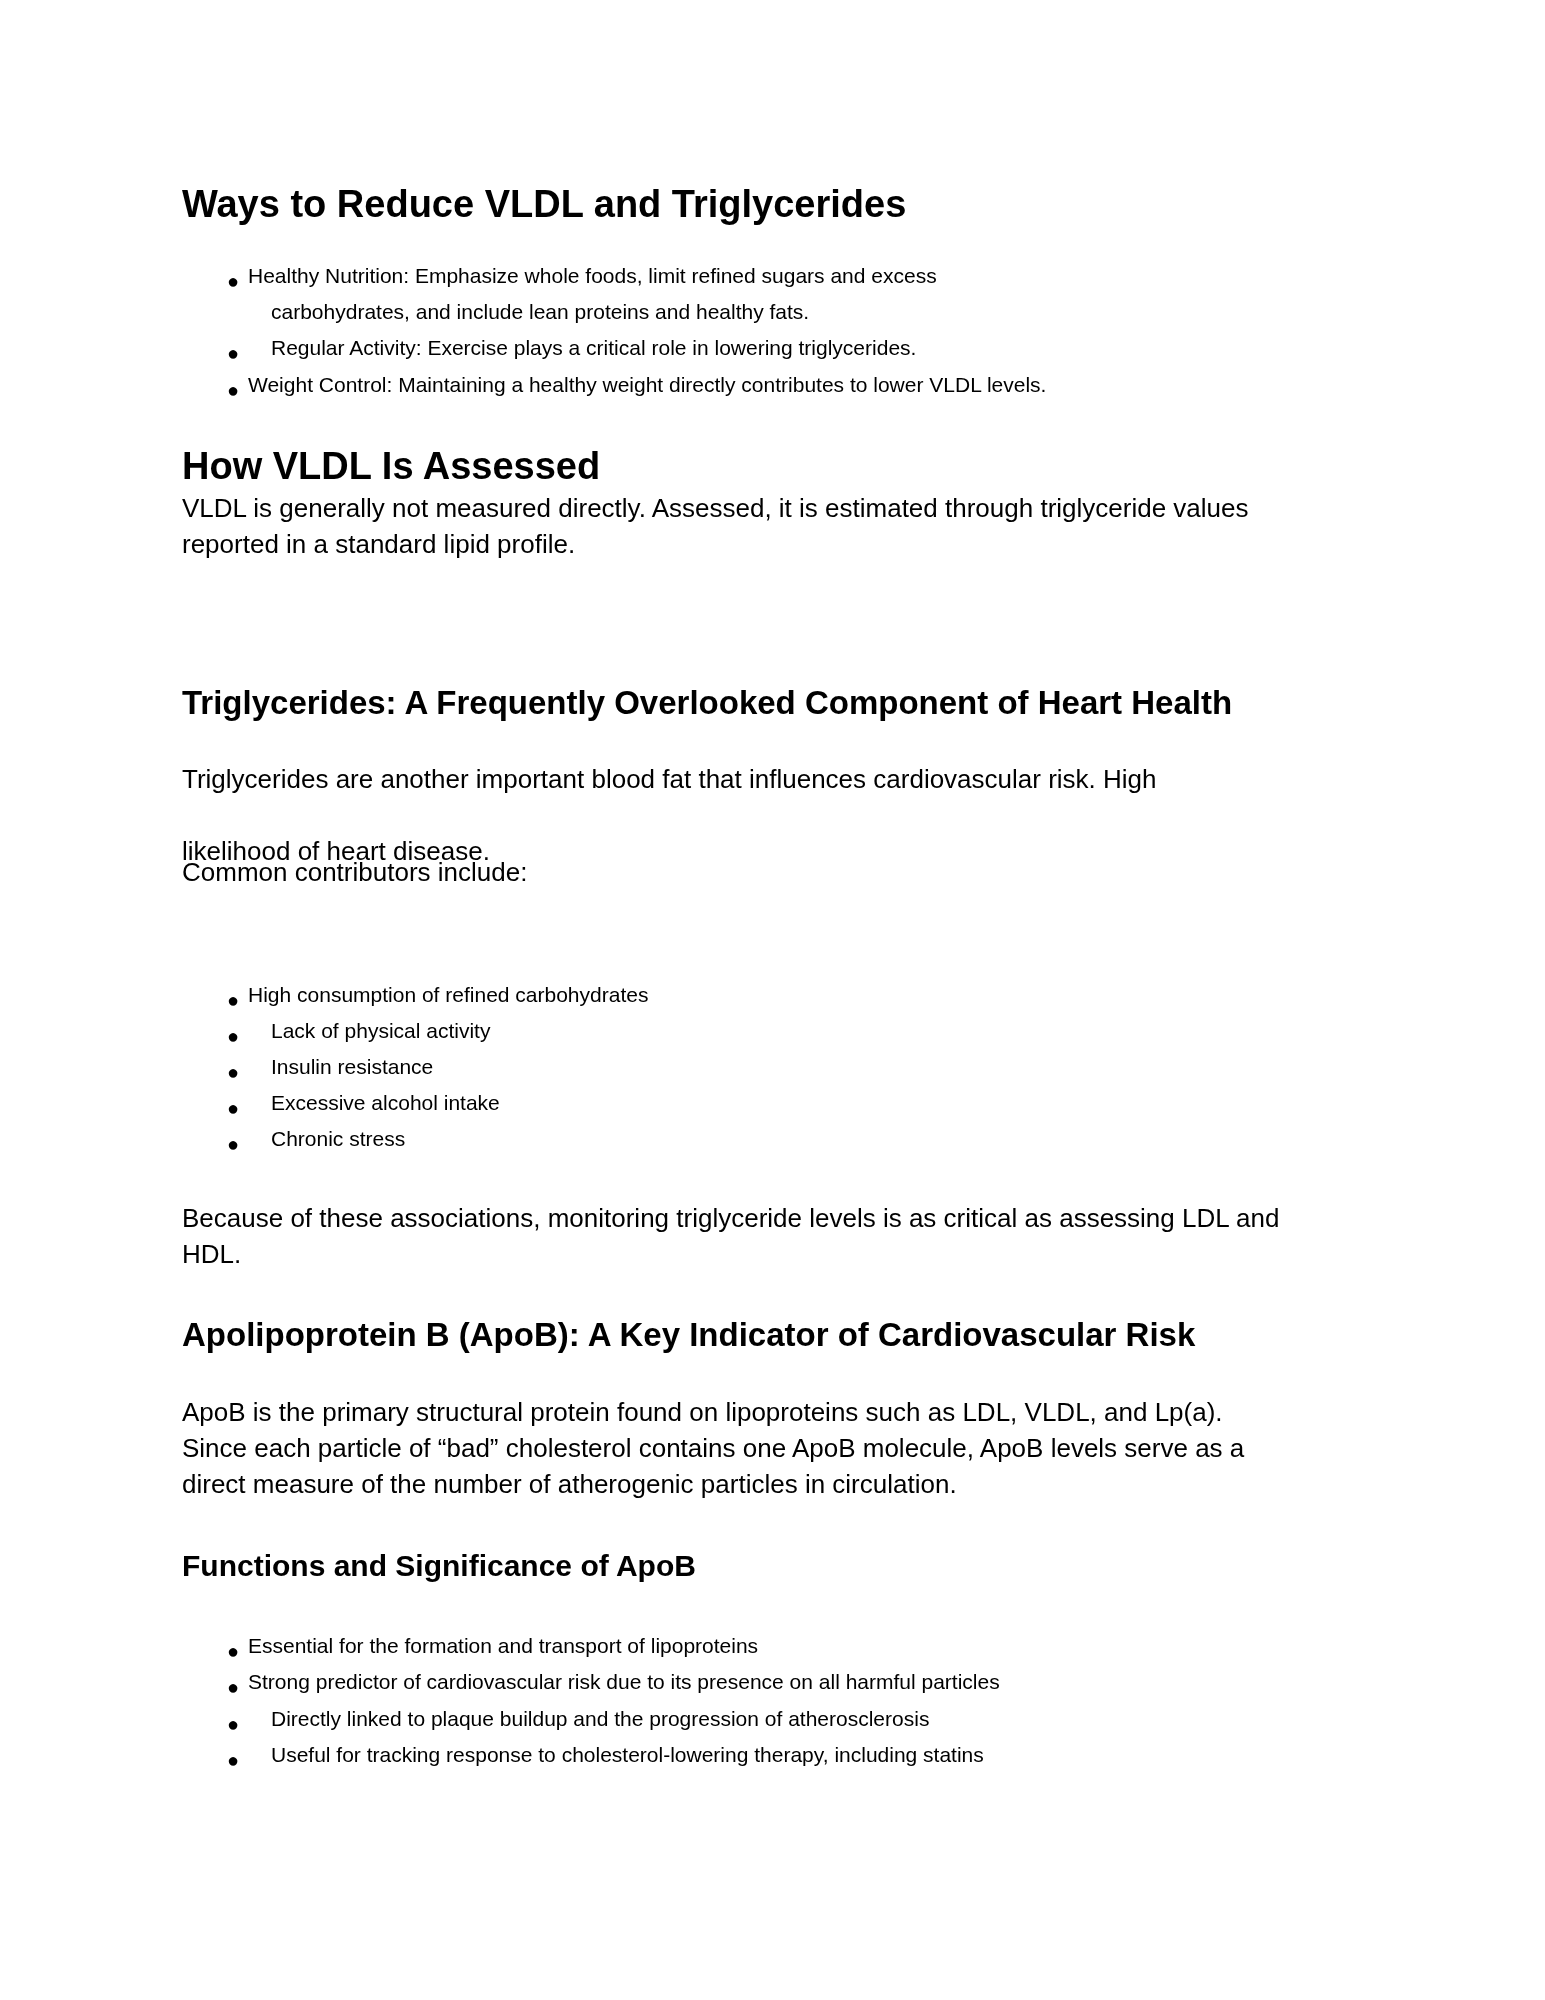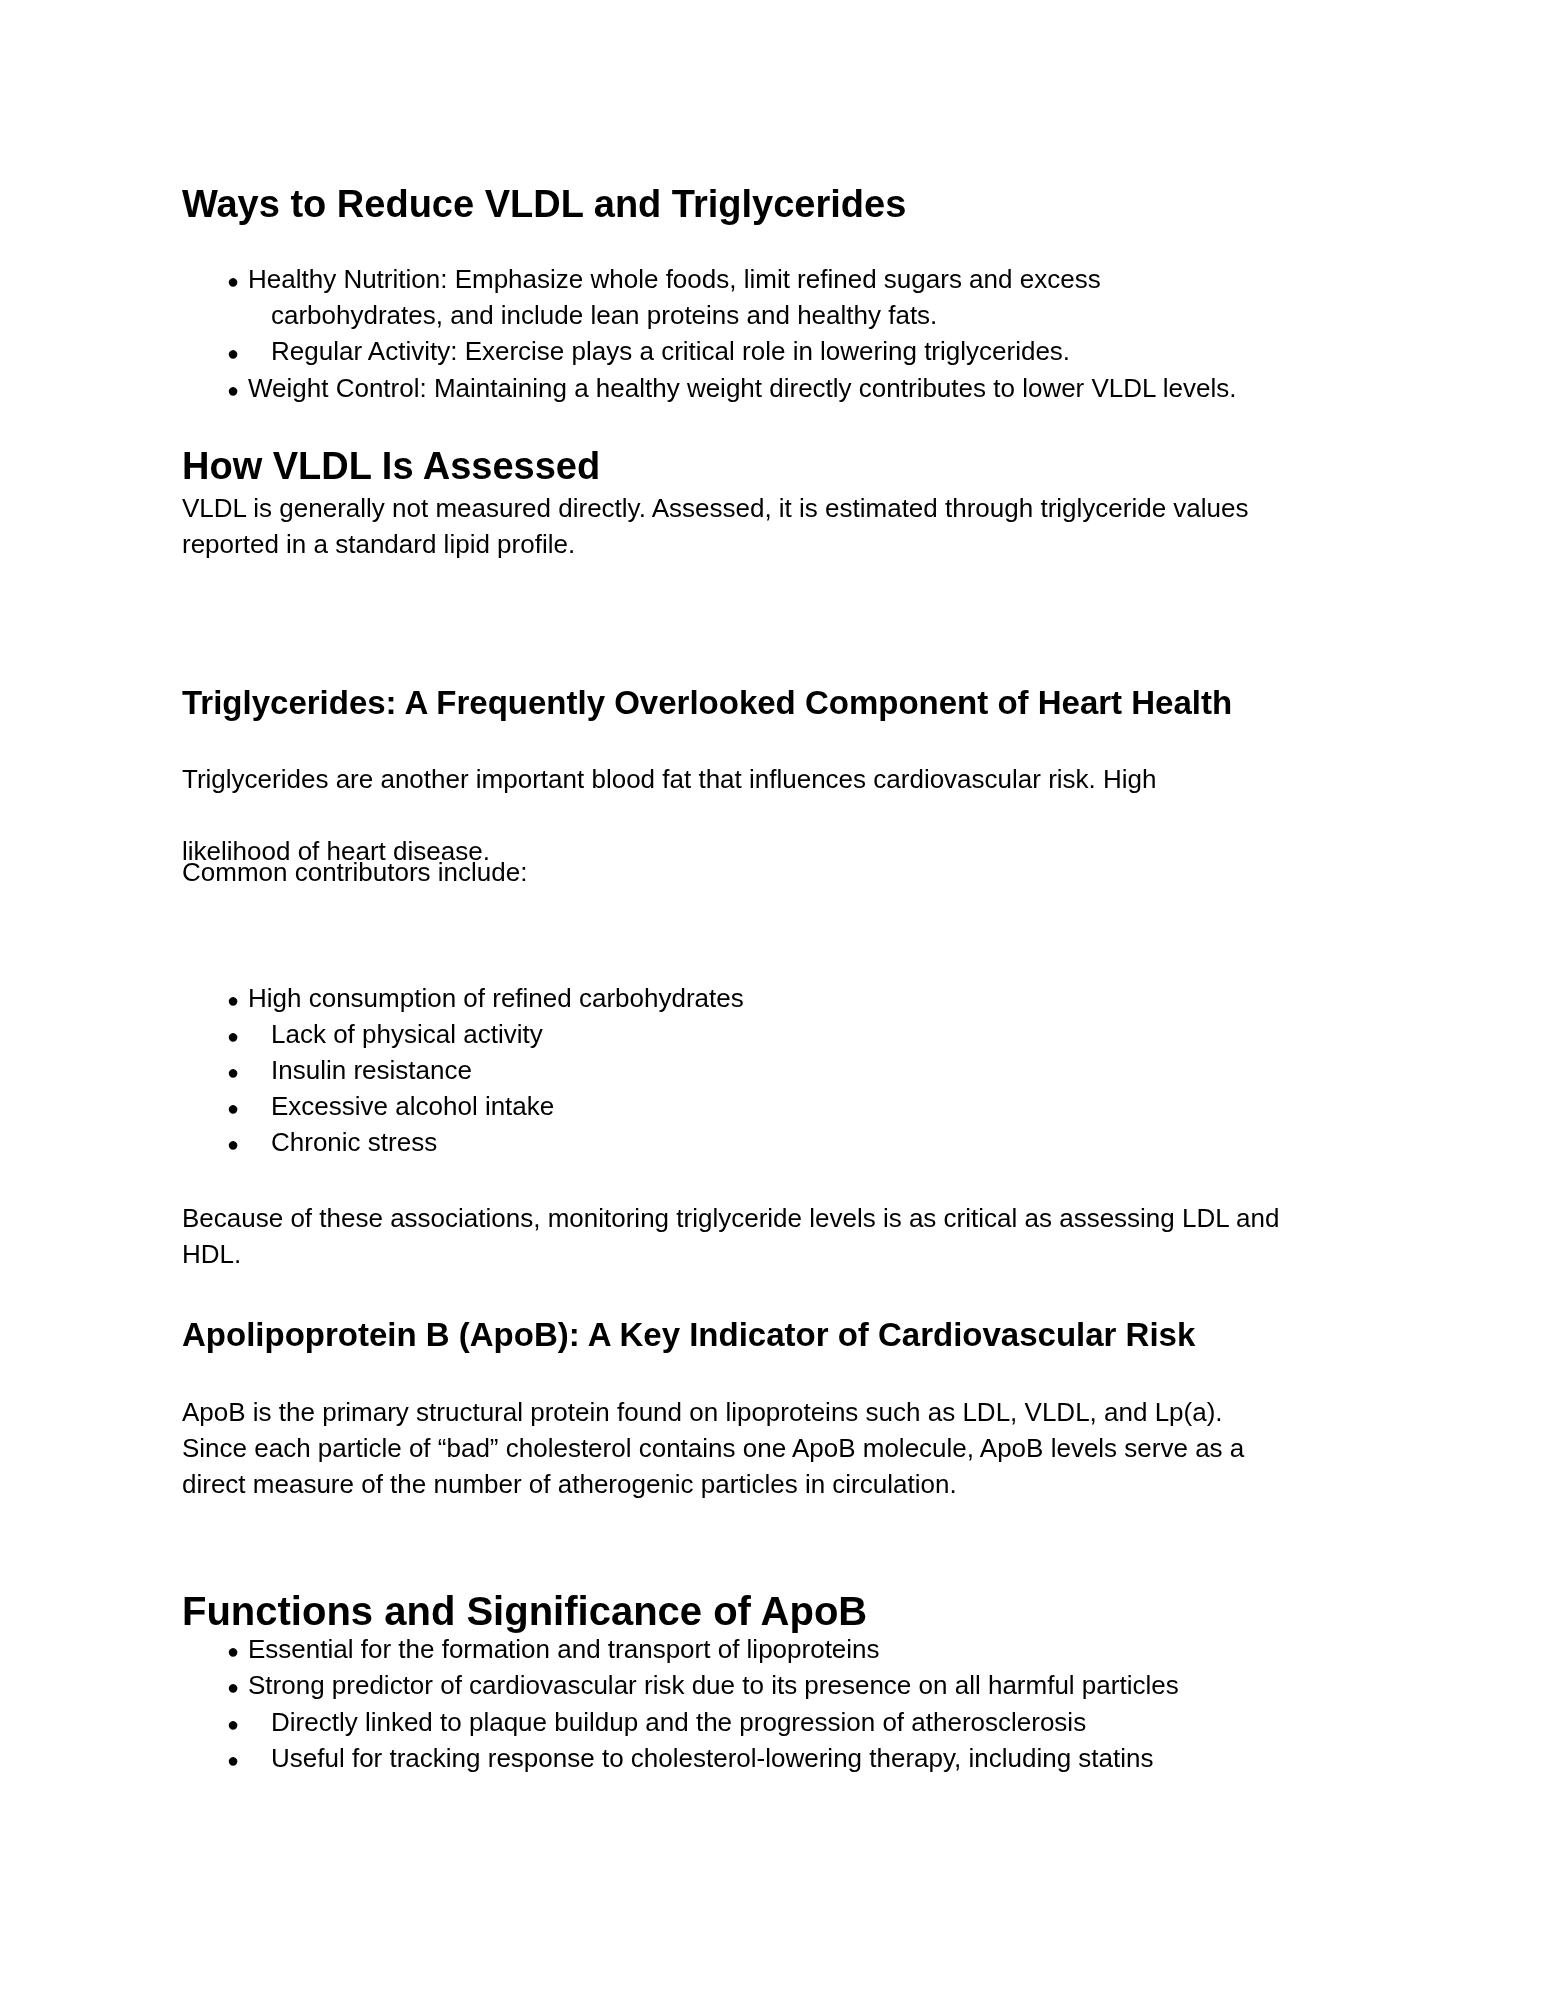--- a/index.html
+++ b/index.html
@@ -4,23 +4,23 @@
 <style>
   html, body { margin: 0; padding: 0; background: #ffffff; }
   body {
     width: 1545px; height: 2000px; position: relative; overflow: hidden;
     font-family: "Liberation Sans", sans-serif; color: #000000;
   }
   .page { position: absolute; left: 0; top: 0; width: 1545px; height: 1680px; }
   .abs { position: absolute; white-space: nowrap; }
   .h1 { font-size: 38px; font-weight: bold; left: 182px; }
   .h2 { font-size: 33px; font-weight: bold; left: 182px; }
-  .h3 { font-size: 40px; font-weight: bold; left: 182px; margin-top: 40px; }
+  .h3 { font-size: 30px; font-weight: bold; left: 182px; }
   .p  { font-size: 26px; left: 182px; }
-  .li { font-size: 26px; }
+  .li { font-size: 21px; }
   .bullet { position: absolute; font-size: 20px; }
   .spaced { left: 271px; }
   .b-tight { left: 227px; }
   .b-spaced { left: 227px; }
 </style>
 </head>
 <body>
 
 <div class="page">
 

